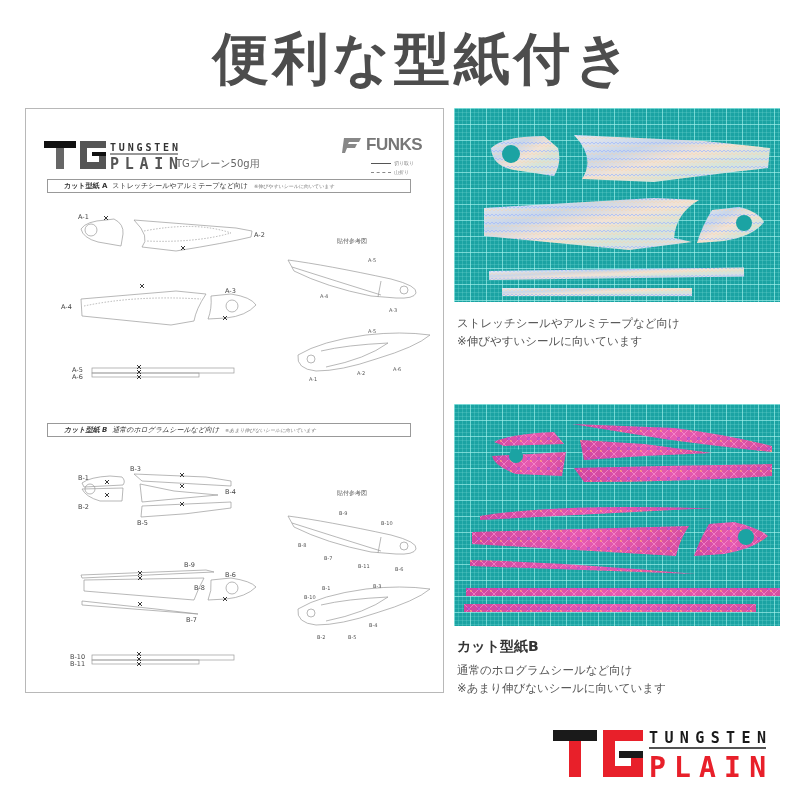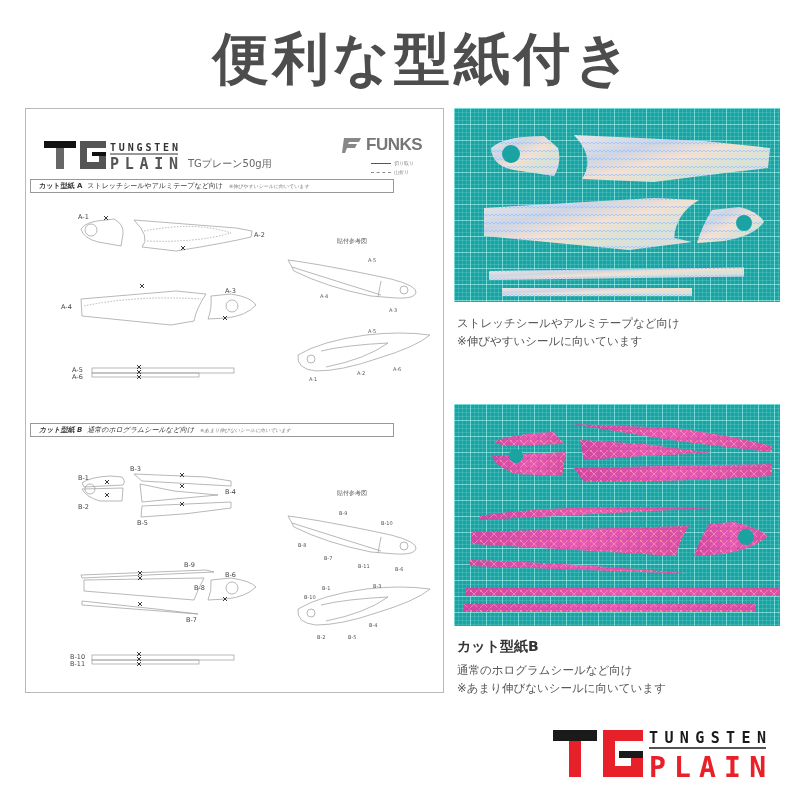--- a/index.html
+++ b/index.html
@@ -15,31 +15,31 @@
   
   .paper {
     position: absolute; left: 25px; top: 108px; width: 419px; height: 585px;
     background: #fff; border: 1px solid #b8b8b8;
   }
   .p-logo { position: absolute; left: 18px; top: 30px; width: 135px; height: 32px; }
   .p-title {
     position: absolute; left: 162px; top: 26px; font-size: 16px; font-weight: bold; color: #222;
     letter-spacing: 1px;
   }
-  .p-sub { position: absolute; left: 162px; top: 48px; font-size: 10px; color: #666; }
+  .p-sub { position: absolute; left: 150px; top: 48px; font-size: 10px; color: #666; }
   .p-funks { position: absolute; left: 316px; top: 26px; height: 20px; display: flex; align-items: center; }
   .p-funks-text { font-family: "Liberation Sans", sans-serif; font-weight: bold; font-size: 17px; color: #777; margin-left: 4px; letter-spacing: -0.5px; }
   .p-legend { position: absolute; left: 345px; top: 50px; font-size: 5px; color: #888; line-height: 9px; }
   .p-legend .row { display: flex; align-items: center; gap: 3px; }
   .p-legend .solid { width: 20px; border-top: 1px solid #555; position: relative; }
   .p-legend .dash { width: 20px; border-top: 1px dashed #888; }
 
   .section-bar {
-    position: absolute; left: 4px; width: 364px; height: 14px;
-    border: 1px solid #999; display: flex; align-items: center; padding-left: 8px;
+    position: absolute; left: 21px; width: 364px; height: 14px;
+    border: 1px solid #999; display: flex; align-items: center; padding-left: 16px;
     font-size: 7px; color: #333; white-space: nowrap;
   }
   .section-bar .b { font-weight: bold; margin-right: 5px; }
   .section-bar .n { font-size: 5px; color: #777; margin-left: 6px; }
 
   .p-svg { position: absolute; left: 0; top: 0; }
 
   
   .photo { position: absolute; left: 454px; width: 326px; overflow: hidden; background: #1ba3a3; }
   .photo-a { top: 108px; height: 194px; }

